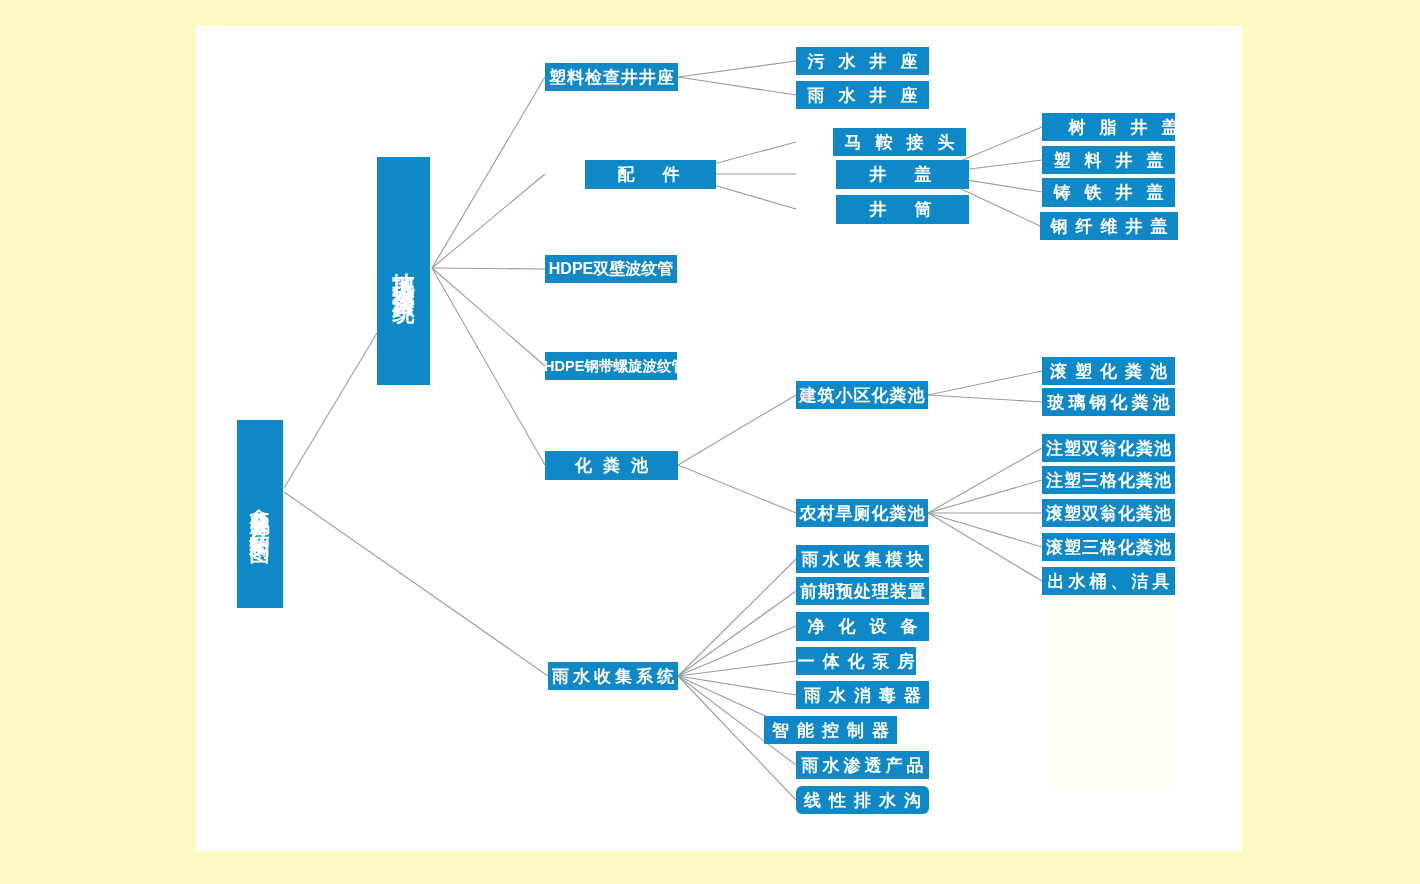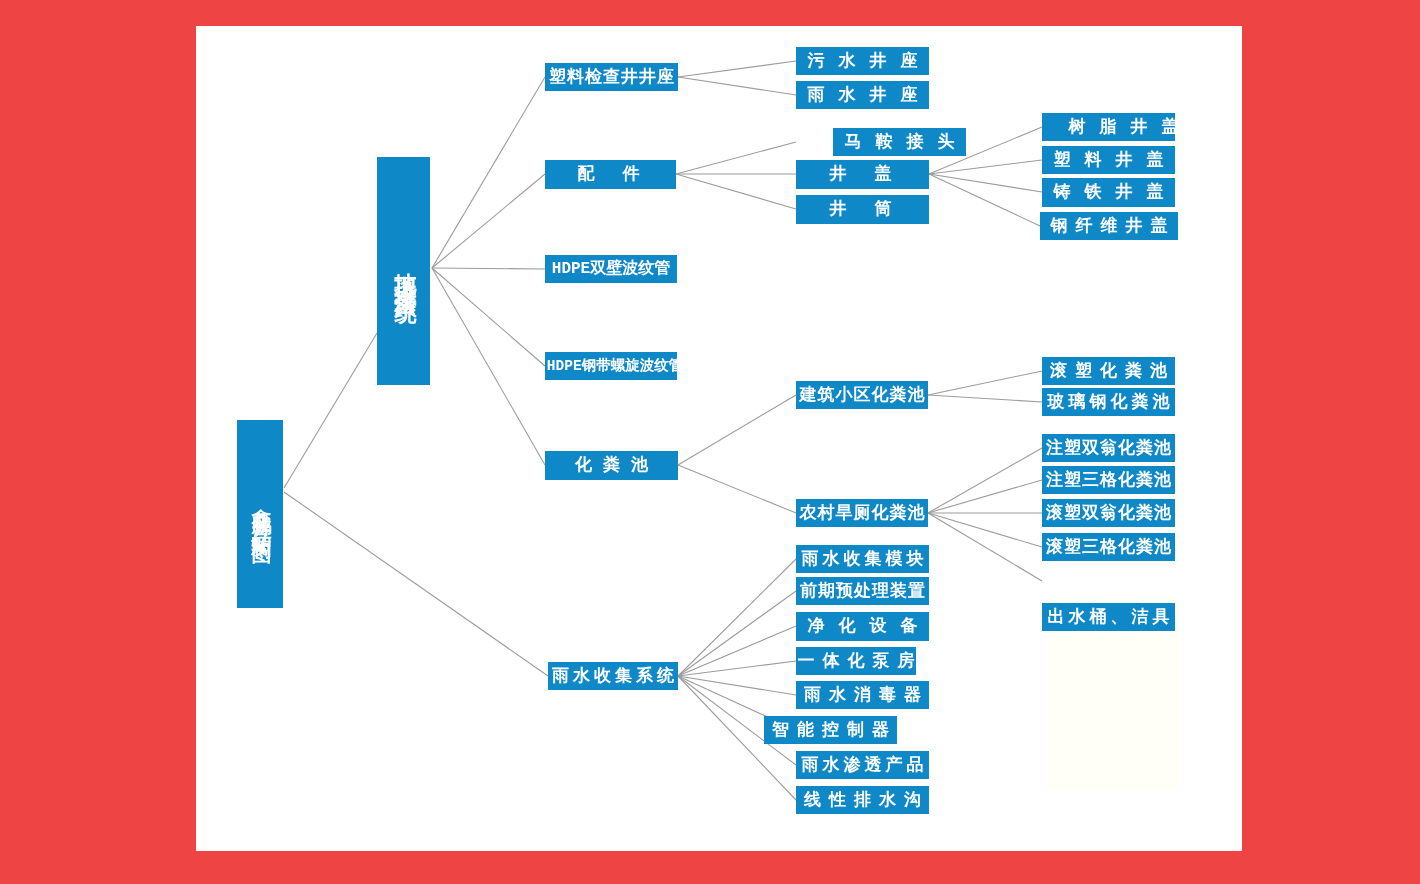--- a/index.html
+++ b/index.html
@@ -1,19 +1,19 @@
 <!DOCTYPE html>
 <html><head>
 <meta charset="utf-8">
 <style>
   html,body { margin:0; padding:0; }
   .stage {
     position:relative; width:1420px; height:884px;
-    background:#ef4444; overflow:hidden;
-    font-family:Liberation Mono, monospace;
+    background:#fef9c3; overflow:hidden;
+    font-family:Liberation Sans, sans-serif;
   }
   .panel {
     position:absolute; left:196px; top:26px; width:1046px; height:825px;
     background:#ffffff;
   }
   .watermark {
     position:absolute; left:1048px; top:598px; width:130px; height:192px;
     background:#fffdf3; opacity:.7;
   }
   svg.connectors { position:absolute; left:0; top:0; width:1420px; height:884px; }
@@ -24,21 +24,21 @@
     display:flex; align-items:center; justify-content:center;
     font-weight:bold; font-size:17px; line-height:1;
     white-space:nowrap;
   }
   
   .ls-0  { letter-spacing:1px;  padding-left:1px; }
   .ls-xs { letter-spacing:4px;  padding-left:4px; }
   .ls-s  { letter-spacing:8px;  padding-left:8px; }
   .ls-m  { letter-spacing:14px; padding-left:14px; }
   .ls-l  { letter-spacing:11px; padding-left:11px; }
-  .ls-xl { letter-spacing:28px; padding-left:24px; }
+  .ls-xl { letter-spacing:28px; padding-left:24px;margin-left:40px; }
   .fs-16 { font-size:16px; }
   .fs-15 { font-size:14.5px; letter-spacing:0; padding-left:0; }
   .vnode {
     writing-mode:vertical-rl; text-orientation:upright;
     white-space:normal; padding-left:0;
   }
   #n-root            { left:237px; top:420px; width:46px;  height:188px; font-size:20px; letter-spacing:6px; }
   #n-sys_underground { left:377px; top:157px; width:53px;  height:228px; font-size:22px; letter-spacing:4px; }
   #n-inspection_base { left:545px; top:63px;  width:133px; height:28px; }
   #n-sewage_base     { left:796px; top:47px;  width:133px; height:28px; }
@@ -55,30 +55,30 @@
   #n-hdpe_steel      { left:545px; top:352px; width:132px; height:28px;padding-left:8px; }
   #n-septic          { left:545px; top:451px; width:133px; height:29px; }
   #n-septic_residential { left:796px; top:381px; width:132px; height:28px; }
   #n-septic_roto     { left:1042px; top:357px; width:133px; height:28px; }
   #n-septic_frp      { left:1042px; top:388px; width:133px; height:28px; }
   #n-septic_rural    { left:796px; top:499px; width:132px; height:28px; }
   #n-inj_double_urn  { left:1042px; top:434px; width:133px; height:28px; }
   #n-inj_three_cell  { left:1042px; top:466px; width:133px; height:28px; }
   #n-roto_double_urn { left:1042px; top:499px; width:133px; height:28px; }
   #n-roto_three_cell { left:1042px; top:533px; width:133px; height:28px; }
-  #n-outlet_fixtures { left:1042px; top:567px; width:133px; height:28px;margin-top:36px; }
+  #n-outlet_fixtures { left:1042px; top:567px; width:133px; height:28px; }
   #n-sys_rainwater   { left:548px; top:662px; width:130px; height:28px; }
   #n-rw_module       { left:796px; top:545px; width:133px; height:28px; }
   #n-rw_pretreat     { left:796px; top:577px; width:133px; height:28px; }
   #n-rw_purify       { left:796px; top:612px; width:133px; height:29px; }
   #n-rw_pump         { left:796px; top:647px; width:120px; height:28px; }
   #n-rw_disinfect    { left:796px; top:681px; width:133px; height:28px; }
   #n-rw_controller   { left:764px; top:716px; width:133px; height:28px; }
   #n-rw_permeate     { left:796px; top:751px; width:133px; height:28px; }
-  #n-rw_drain        { left:796px; top:786px; width:133px; height:28px; }
+  #n-rw_drain        { left:796px; top:786px; width:133px; height:28px;border-radius:6px; }
 </style>
 </head>
 <body>
 
 <div class="stage">
   <div class="panel"></div>
   <div class="watermark"></div>
 
   <svg class="connectors" viewBox="0 0 1420 884">
 

